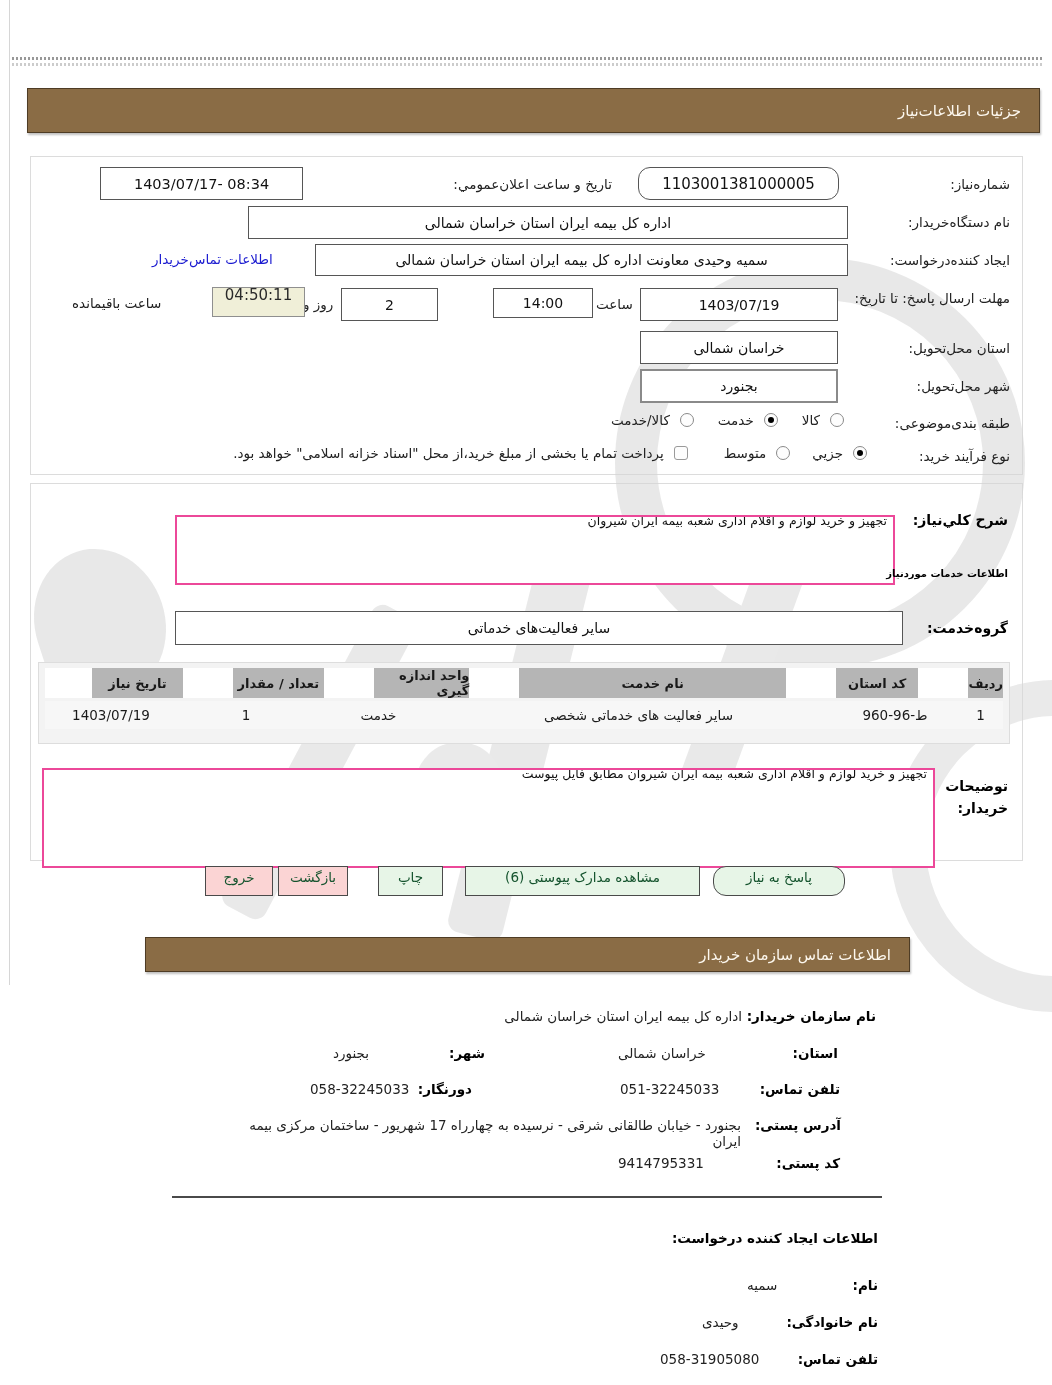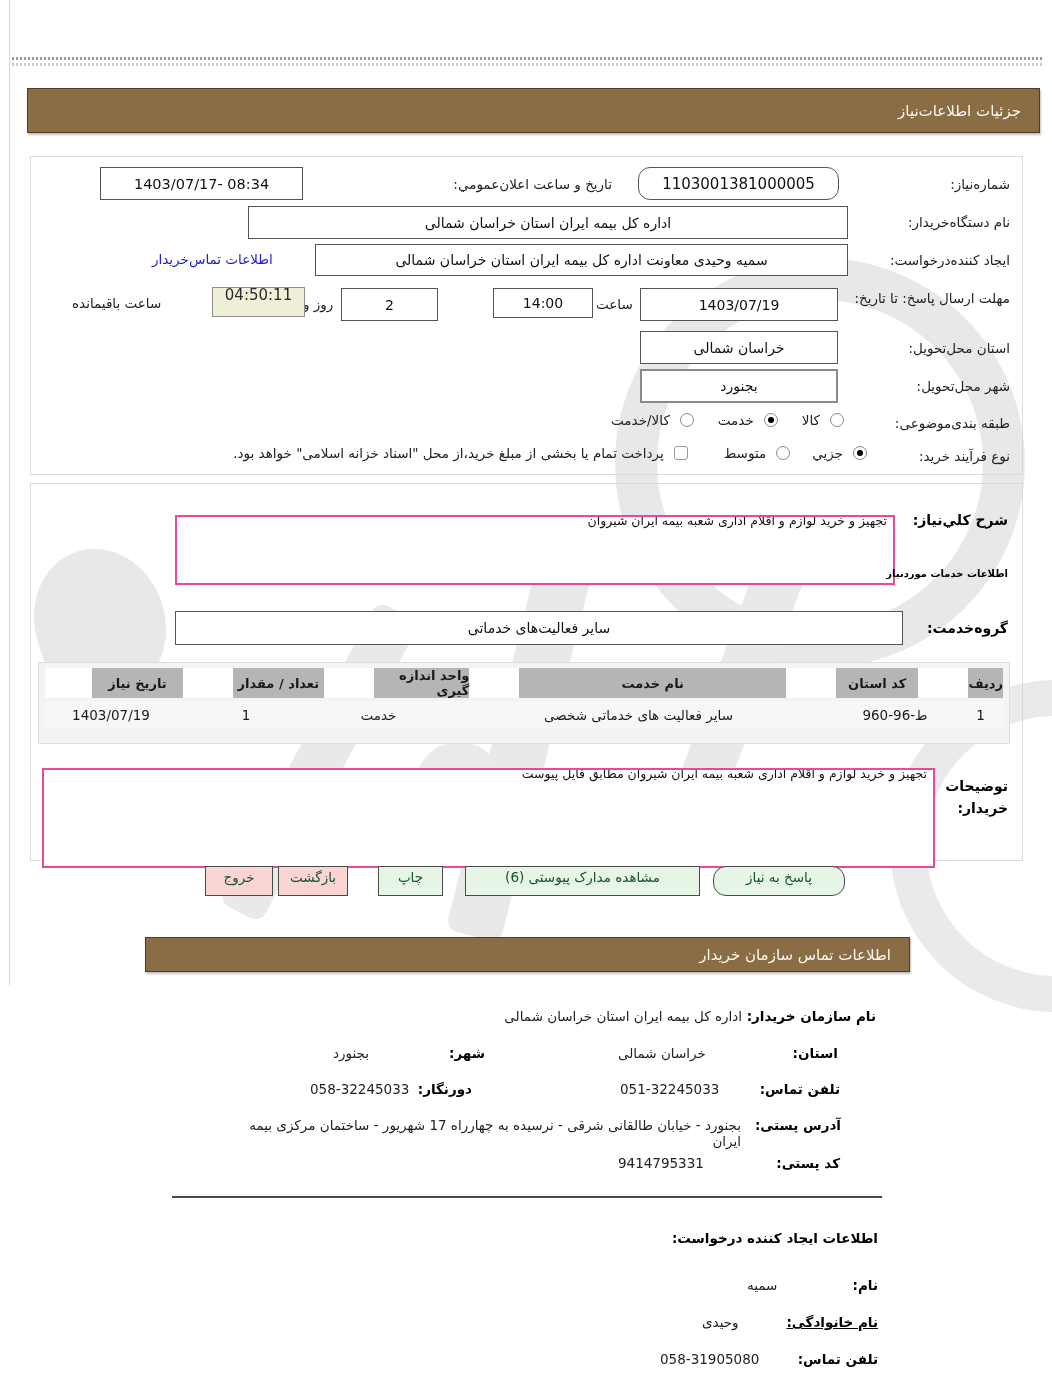--- a/index.html
+++ b/index.html
@@ -198,19 +198,19 @@
   <div class="abs blbl" style="right:212px;top:1155px;">کد پستی:</div>
   <div class="abs lbl num" style="left:618px;top:1155px;">9414795331</div>
 
   <div class="abs" style="left:172px;top:1196px;width:710px;height:2px;background:#4a4a4a;z-index:3;"></div>
 
   <div class="abs blbl" style="right:174px;top:1230px;">اطلاعات ایجاد کننده درخواست:</div>
 
   <div class="abs blbl" style="right:174px;top:1277px;">نام:</div>
   <div class="abs lbl" style="left:747px;top:1277px;">سمیه</div>
 
-  <div class="abs blbl" style="right:174px;top:1314px;text-decoration:underline;">نام خانوادگی:</div>
+  <div class="abs blbl" style="right:174px;top:1314px;">نام خانوادگی:</div>
   <div class="abs lbl" style="left:702px;top:1314px;">وحیدی</div>
 
   <div class="abs blbl" style="right:174px;top:1351px;">تلفن تماس:</div>
   <div class="abs lbl num" style="left:660px;top:1351px;">058-31905080</div>
 
 </div>
 
 </body></html>

